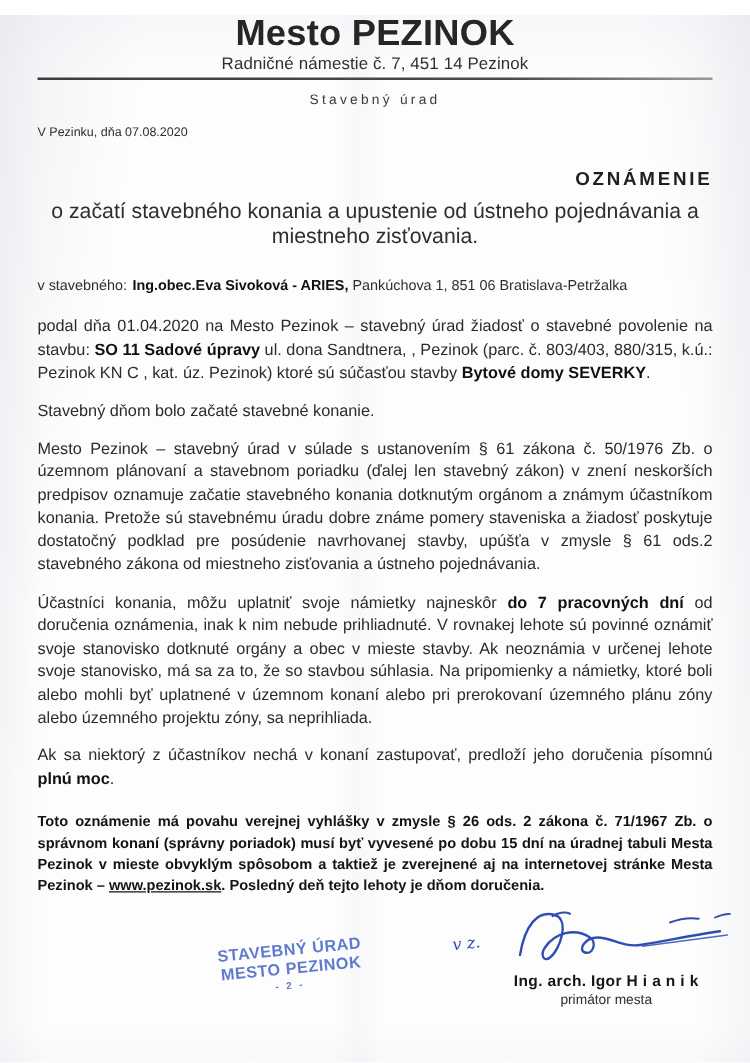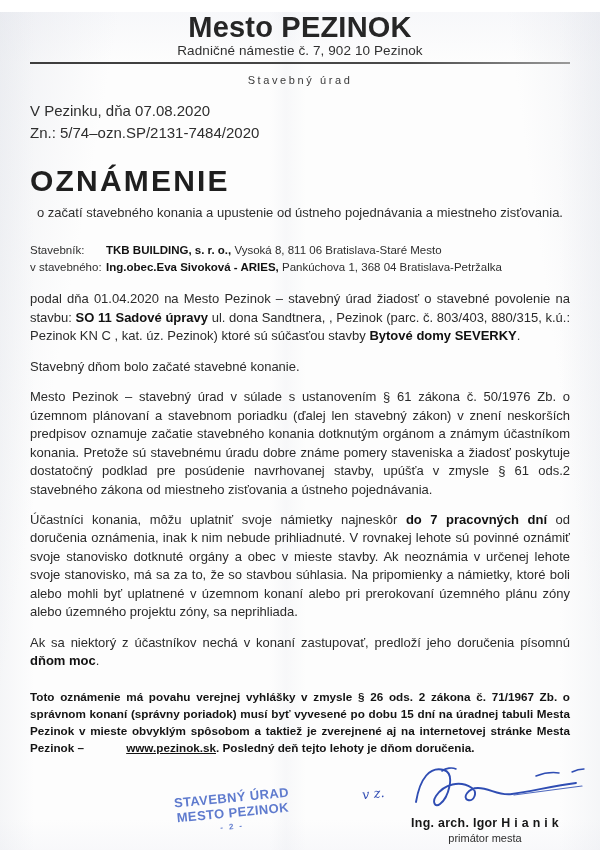--- a/index.html
+++ b/index.html
@@ -73,39 +73,39 @@
   .dept {
     text-align: center;
     font-size: 11px;
     letter-spacing: 2.6px;
     color: #3a3a3a;
     margin-bottom: 14px;
   }
 
   
   .meta {
+    font-size: 10px;
+    line-height: 1.45;
+    color: #2e2e2e;
+    margin-bottom: 20px;
+  }
+  .meta div { white-space: nowrap; }
+
+  
+  .doc-title {
+    text-align: right;
     font-size: 15px;
-    line-height: 1.45;
-    color: #2e2e2e;
-    margin-bottom: 20px;
-  }
-  .meta div { white-space: nowrap; }
-
-  
-  .doc-title {
-    text-align: left;
-    font-size: 30px;
     font-weight: bold;
     letter-spacing: 2.2px;
     color: #1f1f1f;
     margin: 8px 0 7px 0;
   }
   .doc-subtitle {
     text-align: center;
-    font-size: 13px;
+    font-size: 17px;
     color: #2e2e2e;
     margin-bottom: 22px;
   }
 
   
   .parties {
     font-size: 11.5px;
     line-height: 1.5;
     margin-bottom: 14px;
   }
@@ -122,21 +122,21 @@
 
   
   p.body {
     font-size: 13px;
     line-height: 1.42;
     text-align: justify;
     margin: 0 0 12px 0;
     color: #2b2b2b;
   }
   b, strong { color: #111; font-weight: bold; }
-  .u { text-decoration: underline; margin-left: 39px; }
+  .u { text-decoration: underline; }
 
   .notice {
     font-size: 11.7px;
     line-height: 1.45;
     text-align: justify;
     font-weight: bold;
     color: #141414;
     margin: 18px 0 0 0;
   }
 
@@ -198,54 +198,49 @@
   }
 </style>
 </head>
 <body>
 
 <div class="page">
   <div class="inner">
 
     <div>
       <div class="org-title">Mesto PEZINOK</div>
-      <div class="org-address">Radničné námestie č. 7, 902 10 Pezinok</div>
+      <div class="org-address">Radničné námestie č. 7, 451 14 Pezinok</div>
       <div class="rule"></div>
       <div class="dept">Stavebný úrad</div>
     </div>
 
     <div class="meta">
       <div>V Pezinku, dňa 07.08.2020</div>
-      <div>Zn.: 5/74–ozn.SP/2131-7484/2020</div>
     </div>
 
     <div class="doc-title">OZNÁMENIE</div>
     <div class="doc-subtitle">o začatí stavebného konania a upustenie od ústneho pojednávania a miestneho zisťovania.</div>
 
     <div class="parties">
       <div class="parties-row">
-        <span class="parties-label">Stavebník:</span>
-        <span class="parties-value"><b>TKB BUILDING, s. r. o.,</b> <span>Vysoká 8, 811 06  Bratislava-Staré Mesto</span></span>
+        <span class="parties-label">v stavebného:</span>
+        <span class="parties-value"><b>Ing.obec.Eva Sivoková - ARIES,</b> <span>Pankúchova 1, 851 06  Bratislava-Petržalka</span></span>
       </div>
-      <div class="parties-row">
-        <span class="parties-label">v stavebného:</span>
-        <span class="parties-value"><b>Ing.obec.Eva Sivoková - ARIES,</b> <span>Pankúchova 1, 368 04  Bratislava-Petržalka</span></span>
-      </div>
     </div>
 
     <p class="body"><span>podal dňa 01.04.2020 na Mesto Pezinok – stavebný úrad žiadosť o stavebné povolenie na stavbu: </span><b>SO 11 Sadové úpravy</b><span>  ul. dona Sandtnera, , Pezinok (parc. č. 803/403, 880/315, k.ú.: Pezinok KN C , kat. úz. Pezinok) ktoré sú súčasťou stavby </span><b>Bytové domy SEVERKY</b><span>.</span></p>
 
     <p class="body">Stavebný dňom bolo začaté stavebné konanie.</p>
 
     <p class="body">Mesto Pezinok – stavebný úrad v súlade s ustanovením § 61 zákona č. 50/1976 Zb. o územnom plánovaní a stavebnom poriadku (ďalej len stavebný zákon) v znení neskorších predpisov oznamuje začatie stavebného konania dotknutým orgánom a známym účastníkom konania. Pretože sú stavebnému úradu dobre známe pomery staveniska a žiadosť poskytuje dostatočný podklad pre posúdenie navrhovanej stavby, upúšťa v zmysle § 61 ods.2 stavebného zákona od miestneho zisťovania a ústneho pojednávania.</p>
 
     <p class="body"><span>Účastníci konania, môžu uplatniť svoje námietky najneskôr </span><b>do 7 pracovných dní</b><span> od doručenia oznámenia, inak k nim nebude prihliadnuté. V rovnakej lehote sú povinné oznámiť svoje stanovisko dotknuté orgány a obec v mieste stavby. Ak neoznámia v určenej lehote svoje stanovisko, má sa za to, že so stavbou súhlasia. Na pripomienky a námietky, ktoré boli alebo mohli byť uplatnené v územnom konaní alebo pri prerokovaní územného plánu zóny alebo územného projektu zóny, sa neprihliada.</span></p>
 
 
-    <p class="body"><span>Ak sa niektorý z účastníkov nechá v konaní zastupovať, predloží jeho doručenia písomnú </span><b>dňom moc</b><span>.</span></p>
+    <p class="body"><span>Ak sa niektorý z účastníkov nechá v konaní zastupovať, predloží jeho doručenia písomnú </span><b>plnú moc</b><span>.</span></p>
 
     <p class="notice"><span>Toto oznámenie má povahu verejnej vyhlášky v zmysle § 26 ods. 2 zákona č. 71/1967 Zb. o správnom konaní (správny poriadok) musí byť vyvesené po dobu 15 dní na úradnej tabuli Mesta Pezinok v mieste obvyklým spôsobom a taktiež je zverejnené aj na internetovej stránke Mesta Pezinok – </span><span class="u">www.pezinok.sk</span><span>. Posledný deň tejto lehoty je dňom doručenia.</span></p>
 
     <div class="sig-zone">
 
       <div class="round-stamp">
         <div class="l1">STAVEBNÝ ÚRAD</div>
         <div class="l2">MESTO PEZINOK</div>
         <div class="l3">-2-</div>
       </div>

